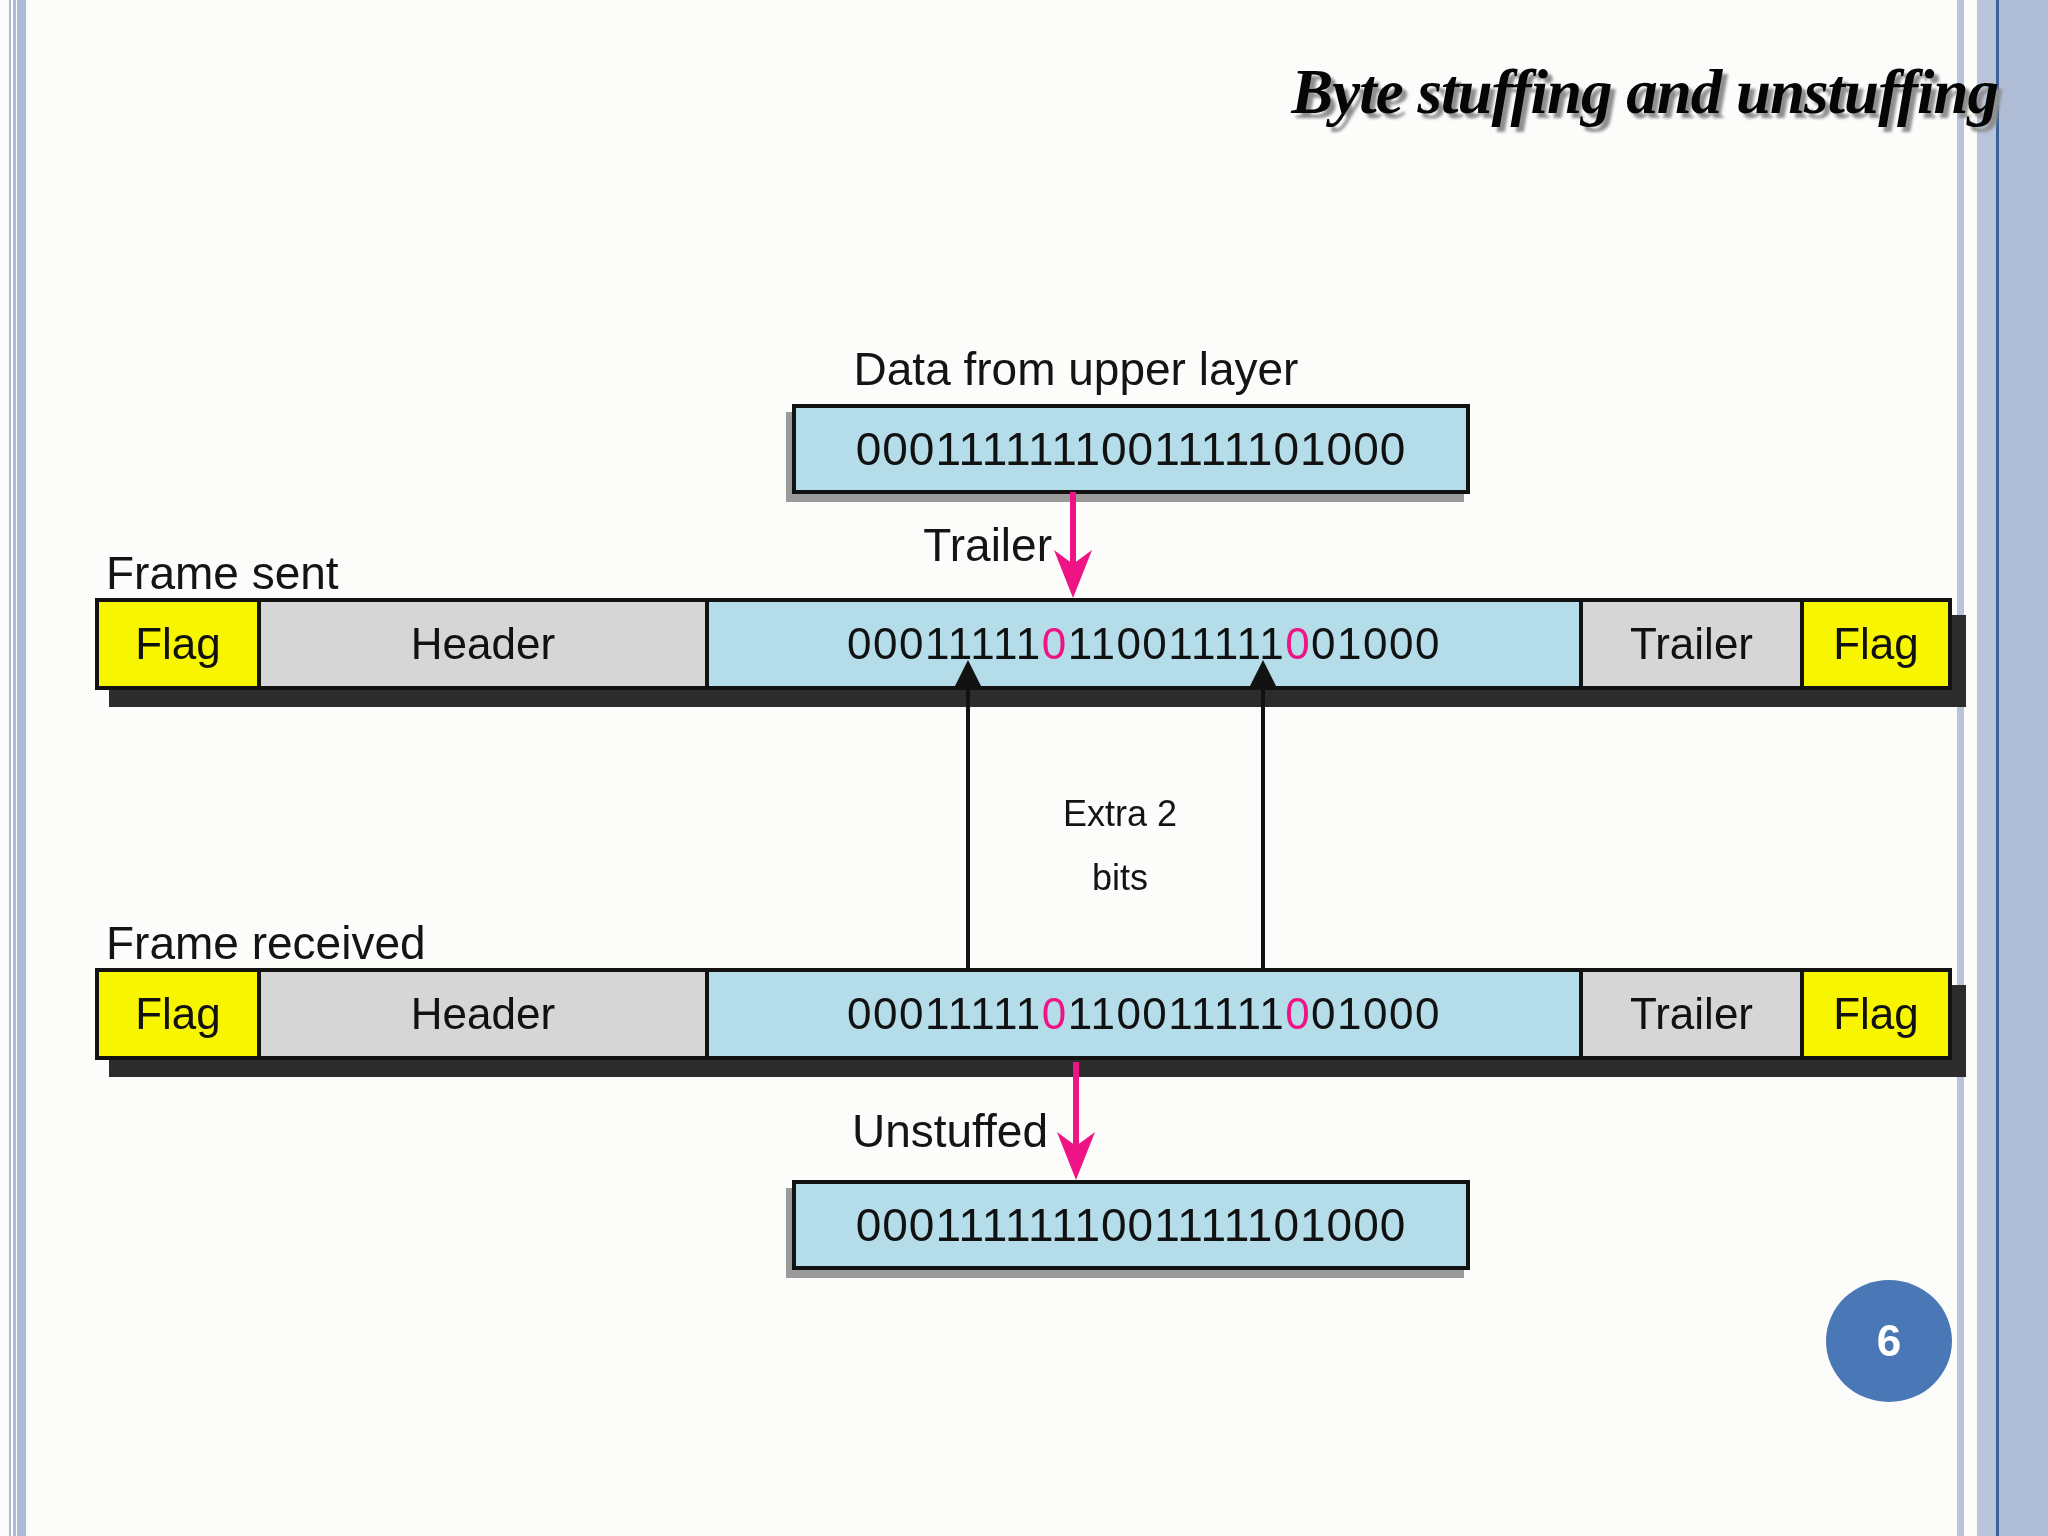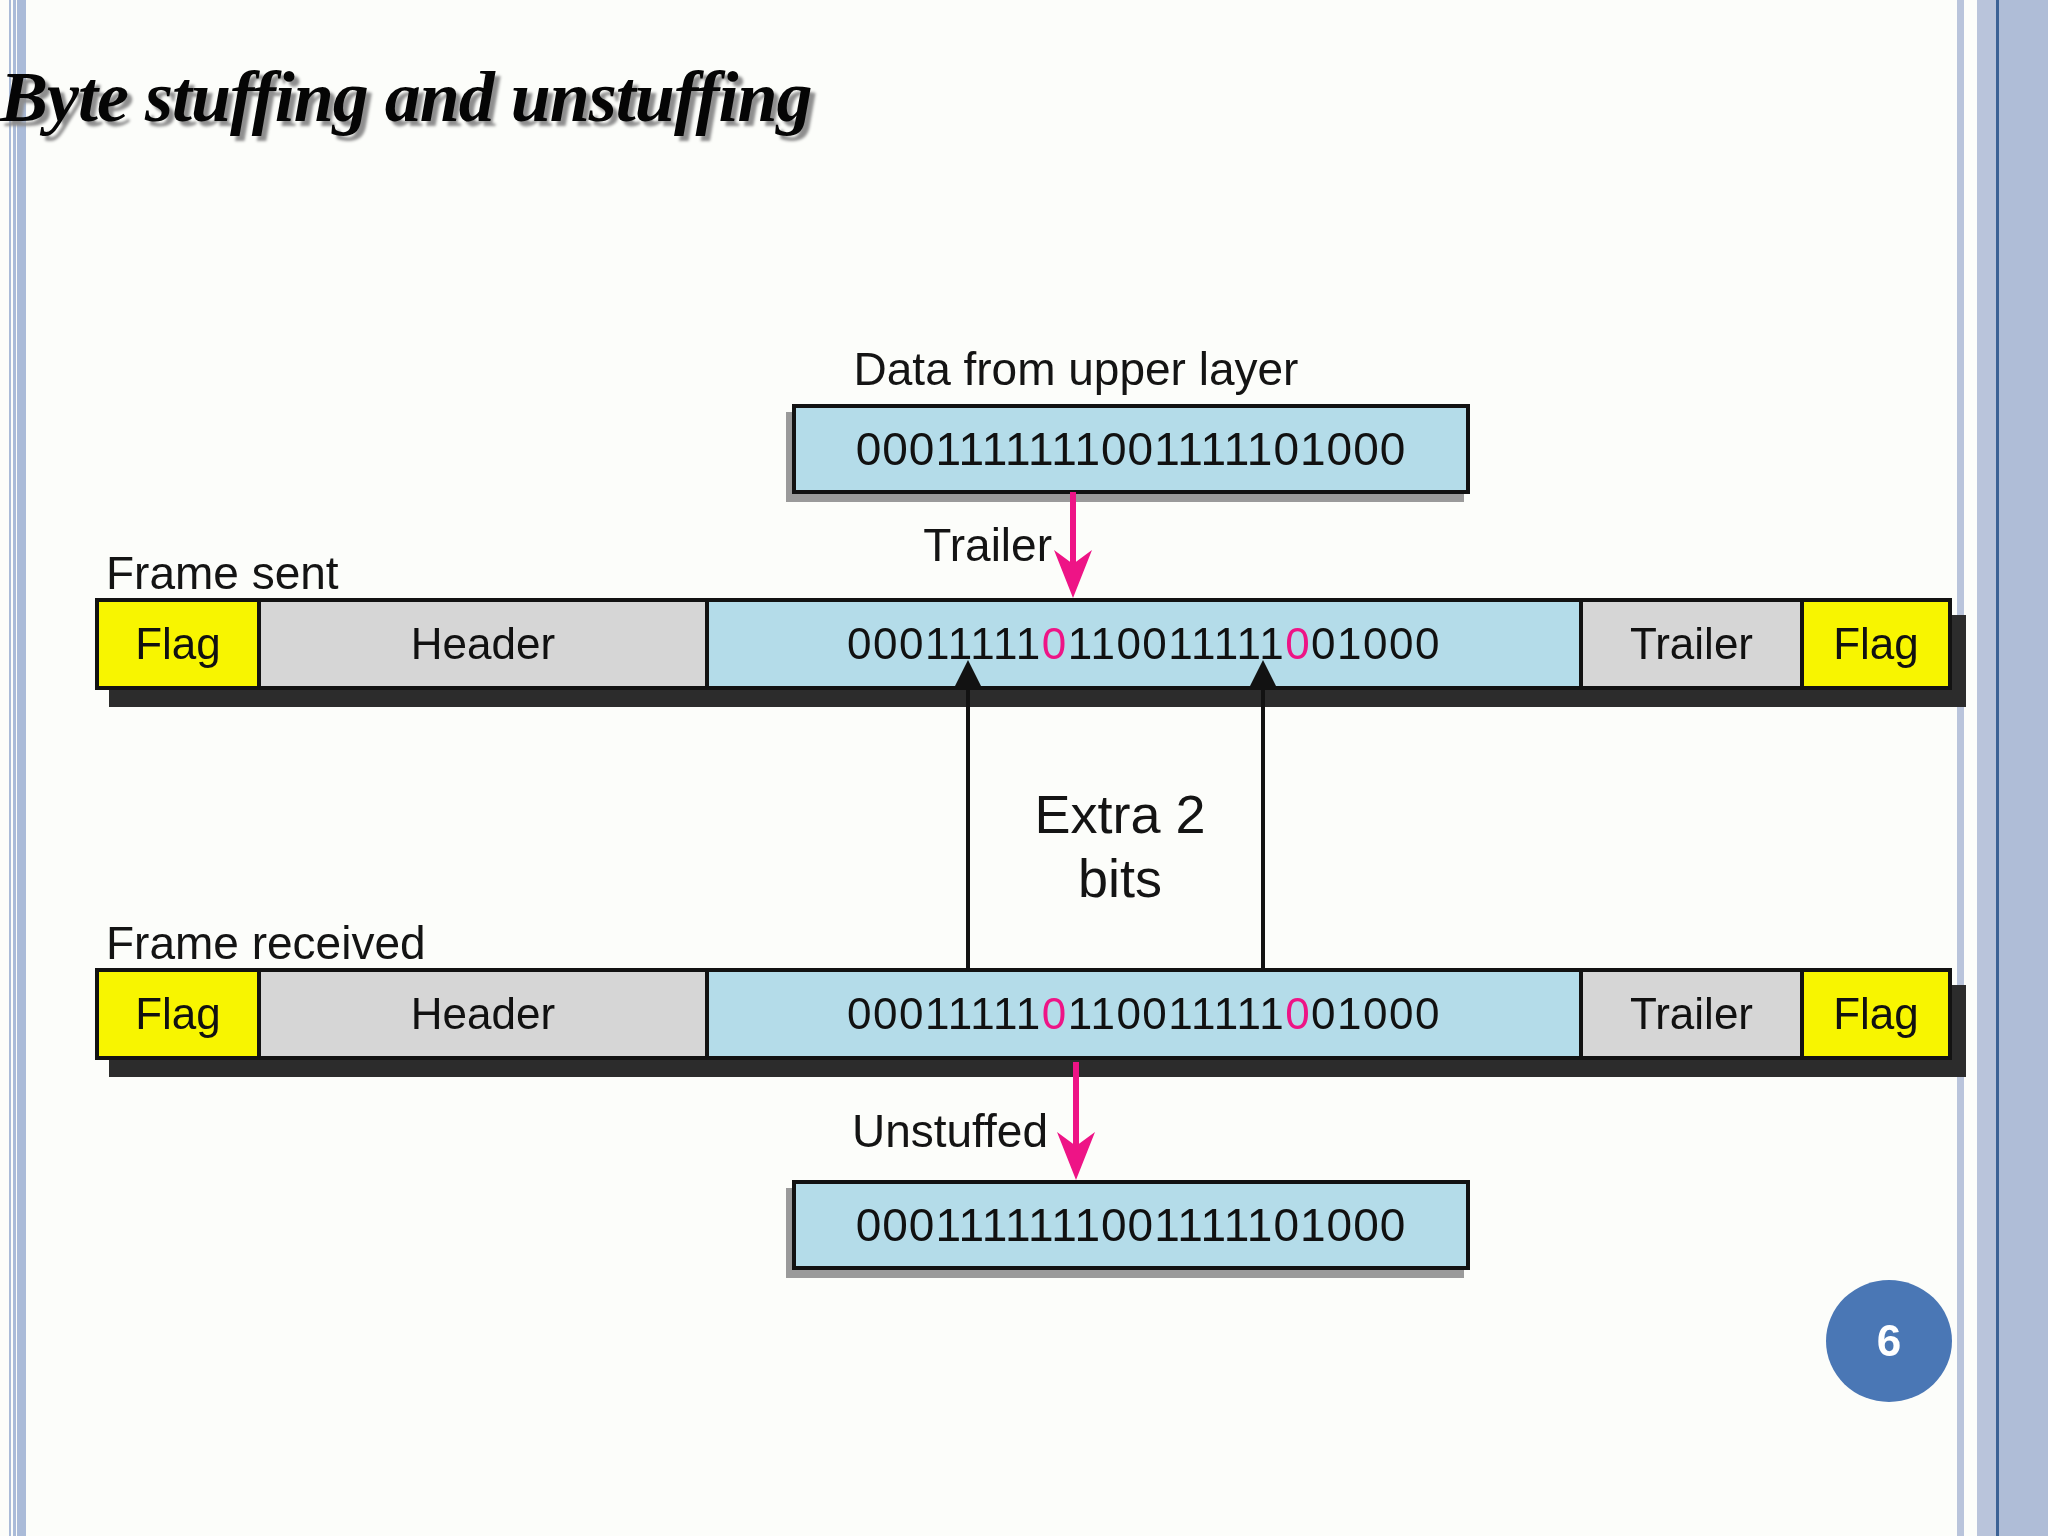--- a/index.html
+++ b/index.html
@@ -29,23 +29,23 @@
   .vstripe{position:absolute;top:0;height:1536px;}
   .l1{left:9px;width:2px;background:var(--border-stripe);}
   .l2{left:13px;width:3px;background:var(--border-stripe);}
   .l3{left:17px;width:9px;background:var(--border-stripe);}
   .r1{left:1957px;width:7px;background:var(--border-stripe-light);}
   .r2{left:1977px;width:21px;background:var(--border-stripe-light);}
   .r3{left:1996px;width:3px;background:var(--border-dark-line);}
   .r4{left:1999px;width:49px;background:var(--border-stripe-mid);}
   
   .title{
-    position:absolute;left:0;right:50px;top:56px;text-align:left;
+    position:absolute;left:0;right:50px;top:56px;text-align:right;
     font-family:"Liberation Serif","DejaVu Serif",serif;
-    font-style:italic;font-weight:bold;font-size:72px;letter-spacing:-1px;
+    font-style:italic;font-weight:bold;font-size:63px;letter-spacing:-1px;
     color:#050505;text-shadow:5px 5px 3px #8f8f8f;
   }
   
   .dlabel{position:absolute;font-size:46px;color:#141414;white-space:nowrap;}
   
   .databox{
     position:absolute;left:792px;width:678px;height:90px;
     background:var(--data-box-fill);border:4px solid var(--line-black);
     display:flex;align-items:center;justify-content:center;
     font-size:46px;letter-spacing:1px;white-space:nowrap;
@@ -75,21 +75,21 @@
   .cell.bits .stuffed{color:var(--stuffed-bit);}
   
   .parrow{position:absolute;}
   
   .vline{position:absolute;width:4px;background:var(--line-black);}
   .ahead{position:absolute;width:0;height:0;border-left:14px solid transparent;border-right:14px solid transparent;}
   .ahead.up{border-bottom:28px solid var(--line-black);}
   .ahead.down{border-top:28px solid var(--line-black);}
   
   .extra{position:absolute;left:980px;width:280px;top:782px;text-align:center;
-    font-size:54px;line-height:64px;color:#141414;}
+    font-size:36px;line-height:64px;color:#141414;}
   
   .pagenum{
     position:absolute;left:1826px;top:1280px;width:126px;height:122px;
     border-radius:50%;background:var(--page-circle);
     display:flex;align-items:center;justify-content:center;
     color:#ffffff;font-size:44px;font-weight:bold;
   }
   .align-right{text-align:right;}
 </style>
 </head>

